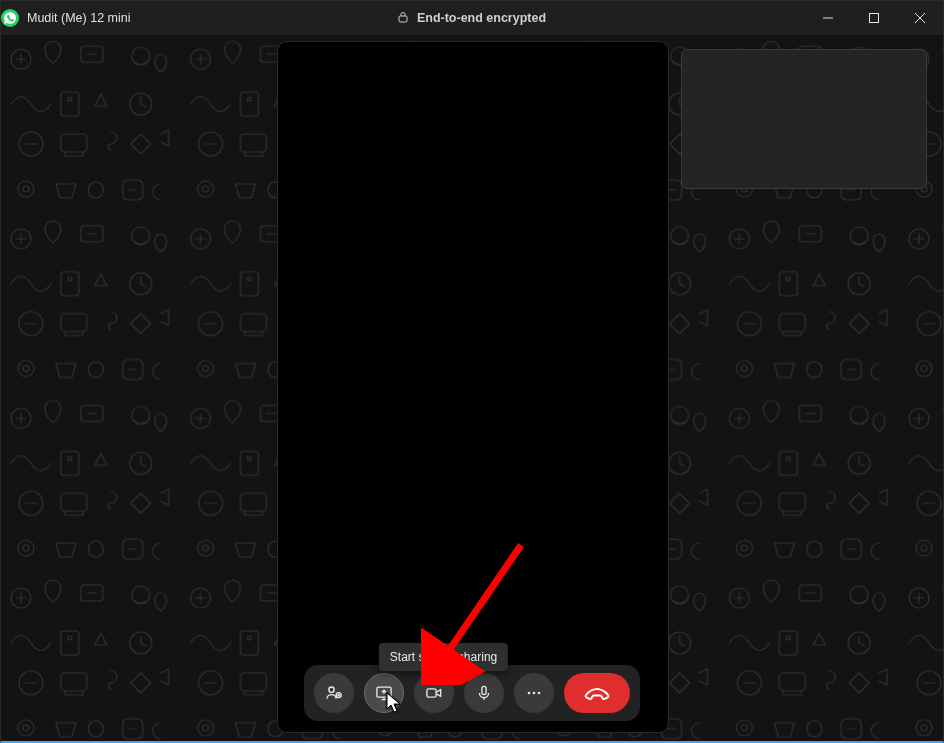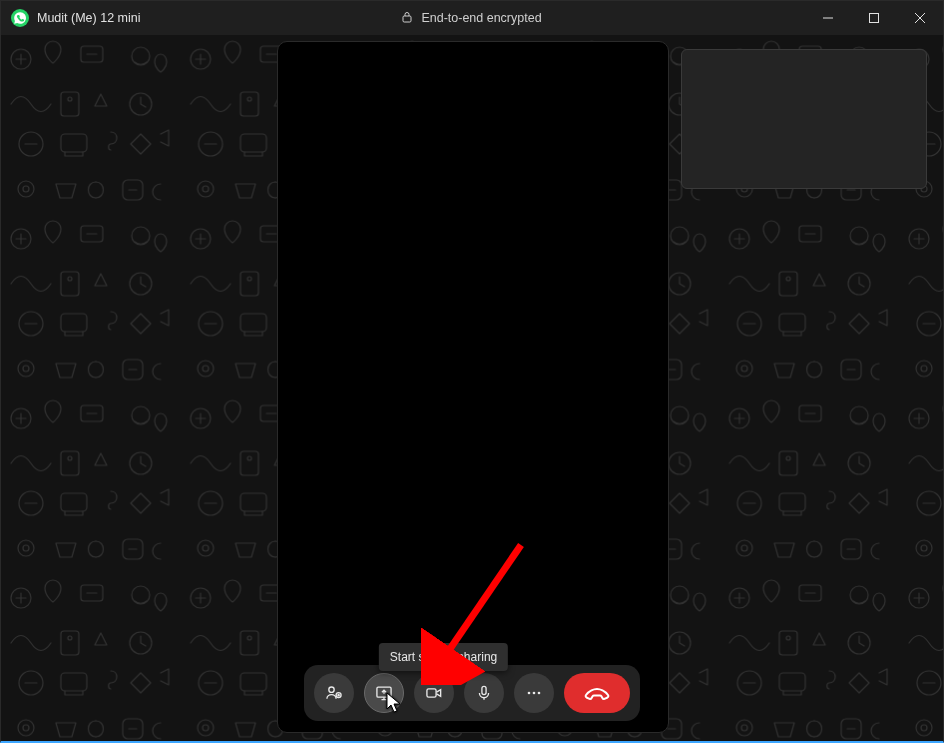--- a/index.html
+++ b/index.html
@@ -19,32 +19,33 @@
   .titlebar {
     position: relative;
     height: 34px;
     display: flex;
     align-items: center;
     background: #1f1f1f;
     color: #e1e1e1;
     font-size: 12.5px;
     user-select: none;
   }
-  .title-left { display: flex; align-items: center; gap: 8px; padding-left: 10px; }
+  .title-left { display: flex; align-items: center; gap: 8px; }
   .wa-logo {
     width: 18px; height: 18px; border-radius: 50%;
     background: #25d366; position: relative; flex: 0 0 auto;
   }
   .wa-logo svg { position: absolute; left: 2px; top: 2px; }
   .title-center {
     position: absolute; left: 0; right: 0; top: 0; bottom: 0;
     display: flex; align-items: center; justify-content: center;
     pointer-events: none;
     gap: 9px;
     color: #cfcfcf;
+    font-weight: bold;
   }
   .title-center .lock { font-size: 11px; }
   .win-controls {
     margin-left: auto; display: flex; height: 100%;
   }
   .win-btn {
     width: 46px; height: 100%; display: flex; align-items: center; justify-content: center;
     color: #e1e1e1; font-size: 10px;
   }
 

